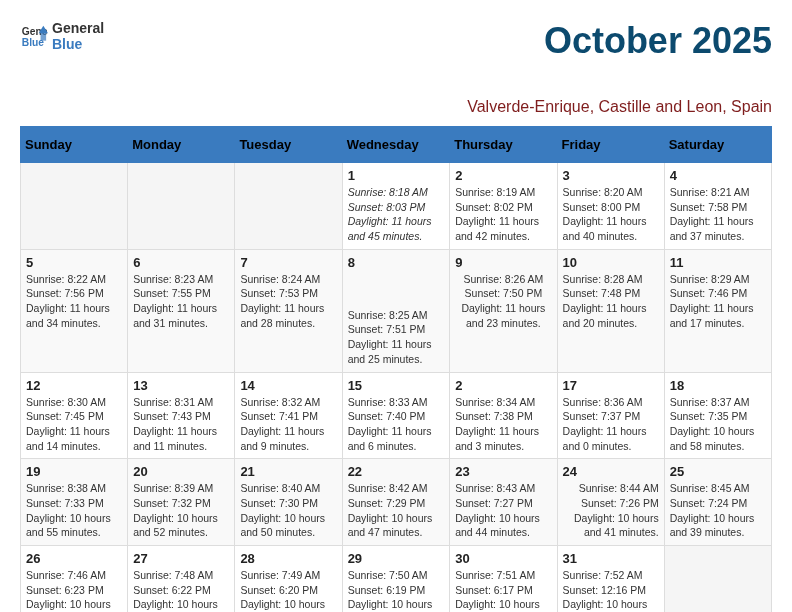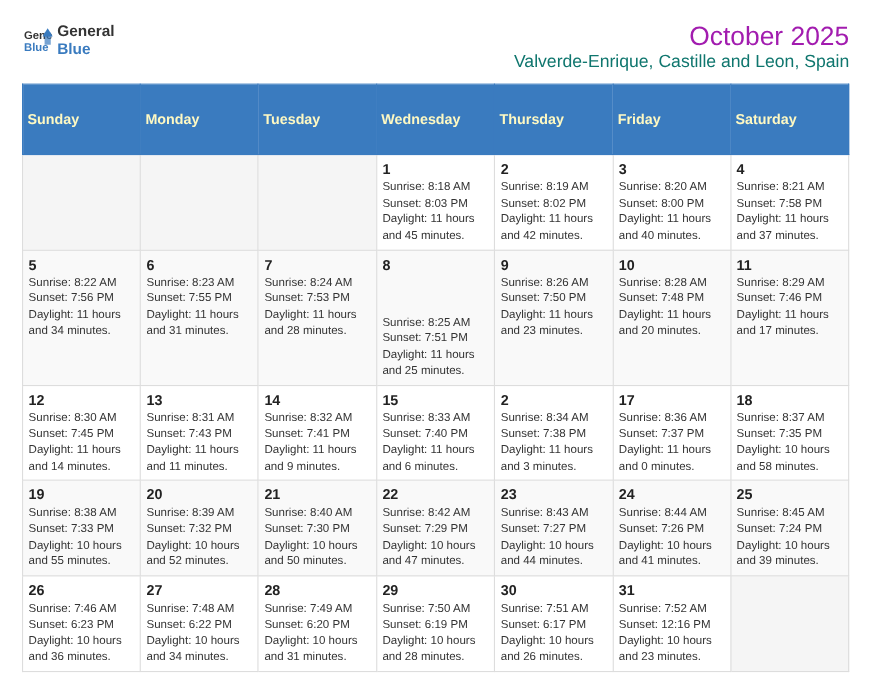--- a/index.html
+++ b/index.html
@@ -22,39 +22,40 @@
       gap: 4px;
     }
     .logo-icon {
       width: 28px;
       height: 28px;
     }
     .title-section {
       text-align: right;
     }
     .main-title {
-      font-size: 24px;
-      font-weight: normal;
-      color: #a21caf;
+      font-size: 36px;
+      font-weight: bold;
+      color: #0c4a6e;
     }
     .sub-title {
       font-size: 16px;
-      color: #0f766e;
+      color: #7f1d1d;
+      margin-top: 36px;
     }
     .calendar {
       width: 100%;
       border-collapse: collapse;
       border: 1px solid #ccc;
     }
     .calendar thead th {
       background-color: #3a7bbf;
-      color: #fef9c3;
+      color: #000000;
       font-size: 13px;
       font-weight: bold;
-      padding: 24px 4px;
+      padding: 10px 4px;
       text-align: left;
       border: 1px solid #3a7bbf;
     }
     .calendar tbody tr {
       border-bottom: 1px solid #ccc;
     }
     .calendar tbody td {
       vertical-align: top;
       padding: 5px 5px;
       border: 1px solid #ddd;
@@ -117,21 +118,21 @@
         <th>Saturday</th>
       </tr>
   </thead>
   <tbody id="calendar-body">
   <tr>
         <td class="empty-cell"></td>
         <td class="empty-cell"></td>
         <td class="empty-cell"></td>
         <td>
           <span class="day-number">1</span>
-          <div class="day-info" style="white-space: pre-line;">Sunrise: 8:18 AM
+          <div class="day-info" style="white-space: pre-line; font-style: italic;">Sunrise: 8:18 AM
 Sunset: 8:03 PM
 Daylight: 11 hours
 and 45 minutes.</div>
         </td>
         <td>
           <span class="day-number">2</span>
           <div class="day-info" style="white-space: pre-line;">Sunrise: 8:19 AM
 Sunset: 8:02 PM
 Daylight: 11 hours
 and 42 minutes.</div>
@@ -175,21 +176,21 @@
         </td>
         <td>
           <span class="day-number">8</span>
           <div class="day-info" style="white-space: pre-line; margin-top: 38px;">Sunrise: 8:25 AM
 Sunset: 7:51 PM
 Daylight: 11 hours
 and 25 minutes.</div>
         </td>
         <td>
           <span class="day-number">9</span>
-          <div class="day-info" style="white-space: pre-line;">Sunrise: 8:26 AM
+          <div class="day-info" style="white-space: pre-line; text-align: center;">Sunrise: 8:26 AM
 Sunset: 7:50 PM
 Daylight: 11 hours
 and 23 minutes.</div>
         </td>
         <td>
           <span class="day-number">10</span>
           <div class="day-info" style="white-space: pre-line;">Sunrise: 8:28 AM
 Sunset: 7:48 PM
 Daylight: 11 hours
 and 20 minutes.</div>
@@ -284,21 +285,21 @@
         </td>
         <td>
           <span class="day-number">23</span>
           <div class="day-info" style="white-space: pre-line;">Sunrise: 8:43 AM
 Sunset: 7:27 PM
 Daylight: 10 hours
 and 44 minutes.</div>
         </td>
         <td>
           <span class="day-number">24</span>
-          <div class="day-info" style="white-space: pre-line;">Sunrise: 8:44 AM
+          <div class="day-info" style="white-space: pre-line; text-align: right;">Sunrise: 8:44 AM
 Sunset: 7:26 PM
 Daylight: 10 hours
 and 41 minutes.</div>
         </td>
         <td>
           <span class="day-number">25</span>
           <div class="day-info" style="white-space: pre-line;">Sunrise: 8:45 AM
 Sunset: 7:24 PM
 Daylight: 10 hours
 and 39 minutes.</div>

